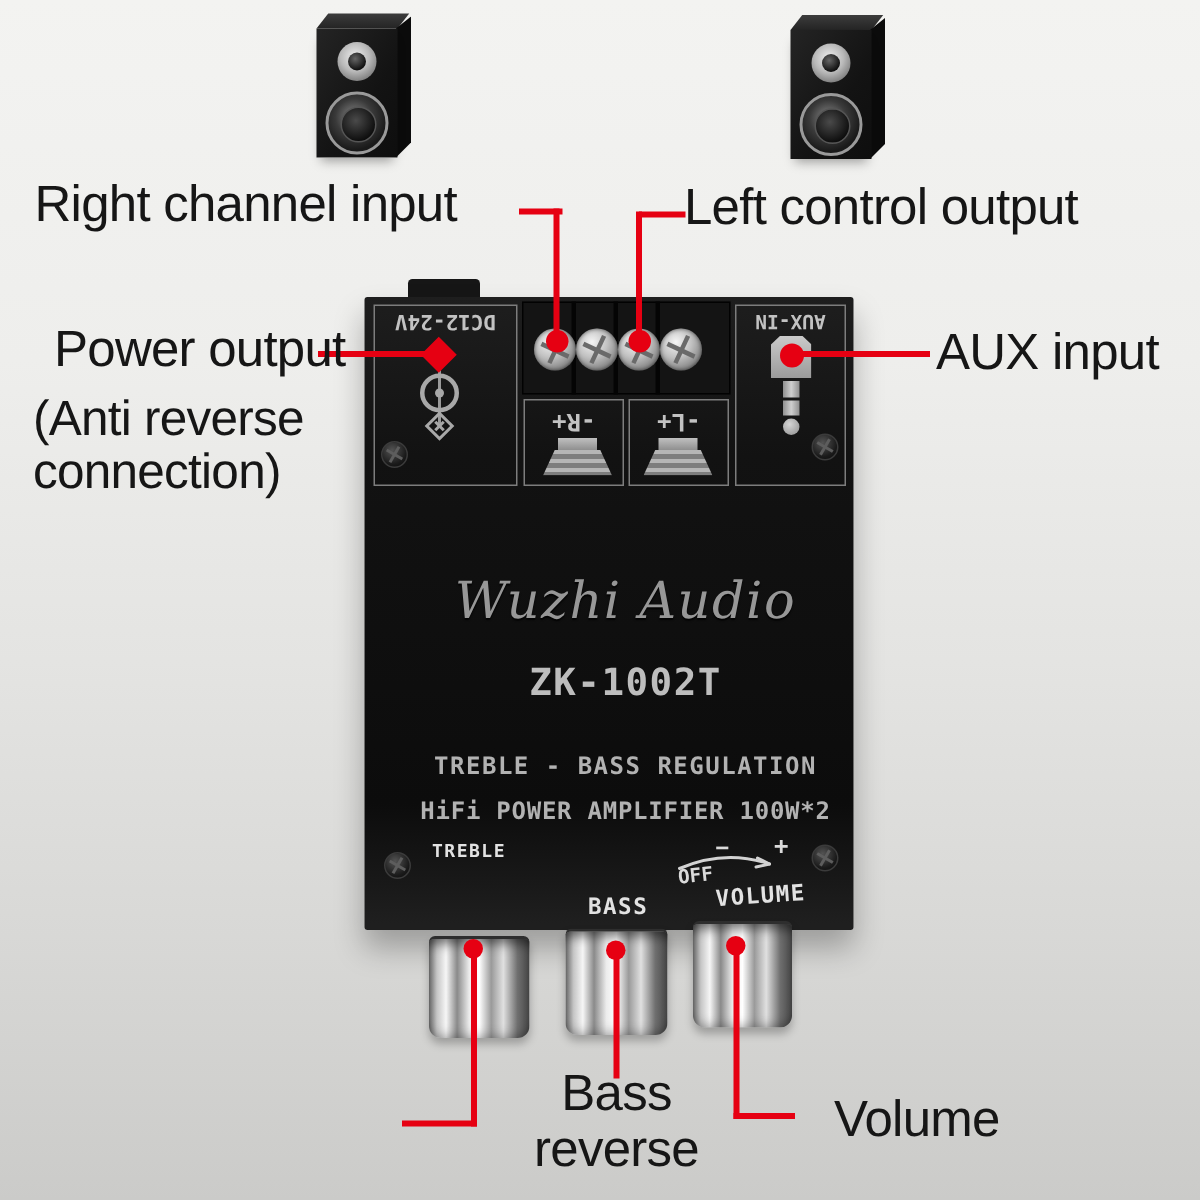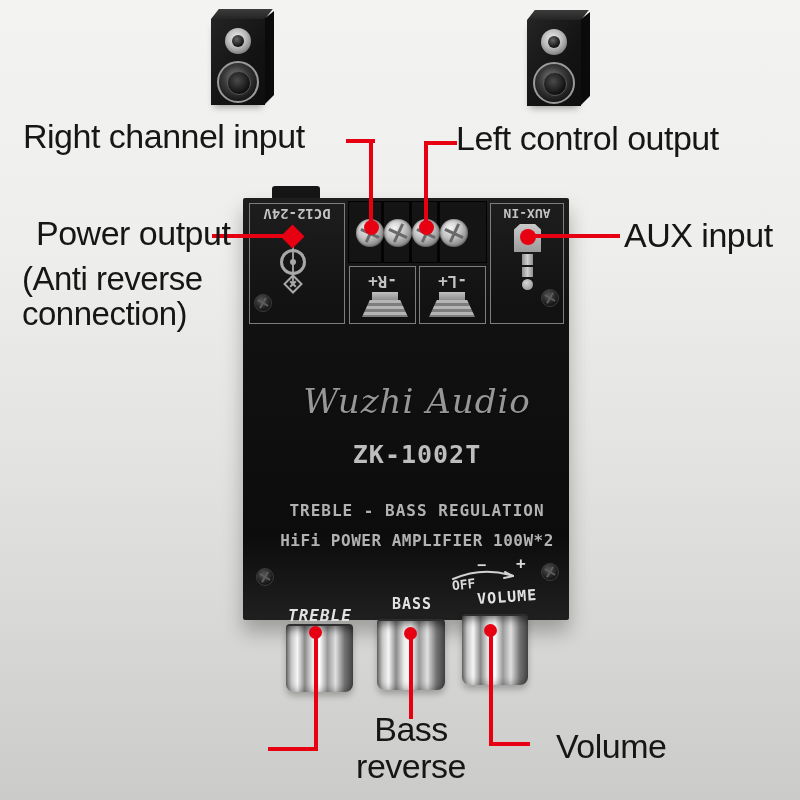--- a/index.html
+++ b/index.html
@@ -159,21 +159,21 @@
   <div class="screw" style="left:254px;top:294px;"></div>
   <div class="screw" style="left:541px;top:289px;"></div>
   <div class="screw" style="left:256px;top:568px;"></div>
   <div class="screw" style="left:541px;top:563px;"></div>
 
   <div class="brand">Wuzhi Audio</div>
   <div class="model">ZK-1002T</div>
   <div class="spec" style="top:495px;font-size:16px;letter-spacing:0.5px;margin-top:36px;">HiFi POWER AMPLIFIER 100W*2</div>
   <div class="spec" style="top:501px;font-size:16px;letter-spacing:1px;">TREBLE - BASS REGULATION</div>
 
-  <div class="brd-txt" style="left:288px;top:606px;font-size:16px;letter-spacing:1px;color:#e2e2e2;font-style:italic;">TREBLE</div>
+  <div class="brd-txt" style="left:288px;top:560px;font-size:12px;letter-spacing:1px;color:#e2e2e2;">TREBLE</div>
   <div class="brd-txt" style="left:392px;top:595px;font-size:15px;letter-spacing:1px;color:#e2e2e2;">BASS</div>
   <div class="brd-txt" style="left:452px;top:577px;font-size:13px;color:#dadada;transform:rotate(-6deg);">OFF</div>
   <div class="brd-txt" style="left:477px;top:556px;font-size:15px;color:#dadada;">−</div>
   <div class="brd-txt" style="left:516px;top:554px;font-size:16px;color:#dadada;">+</div>
   <div class="brd-txt" style="left:477px;top:588px;font-size:15px;letter-spacing:1px;color:#e2e2e2;transform:rotate(-4deg);">VOLUME</div>
   <svg class="arc-svg" width="72" height="20" viewBox="0 0 72 20">
     <path d="M4,16 Q34,3 64,13" fill="none" stroke="#d2d2d2" stroke-width="2" stroke-linecap="round"></path>
     <path d="M64,13 L56,9 M64,13 L55,15" fill="none" stroke="#d2d2d2" stroke-width="2" stroke-linecap="round"></path>
   </svg>
 

